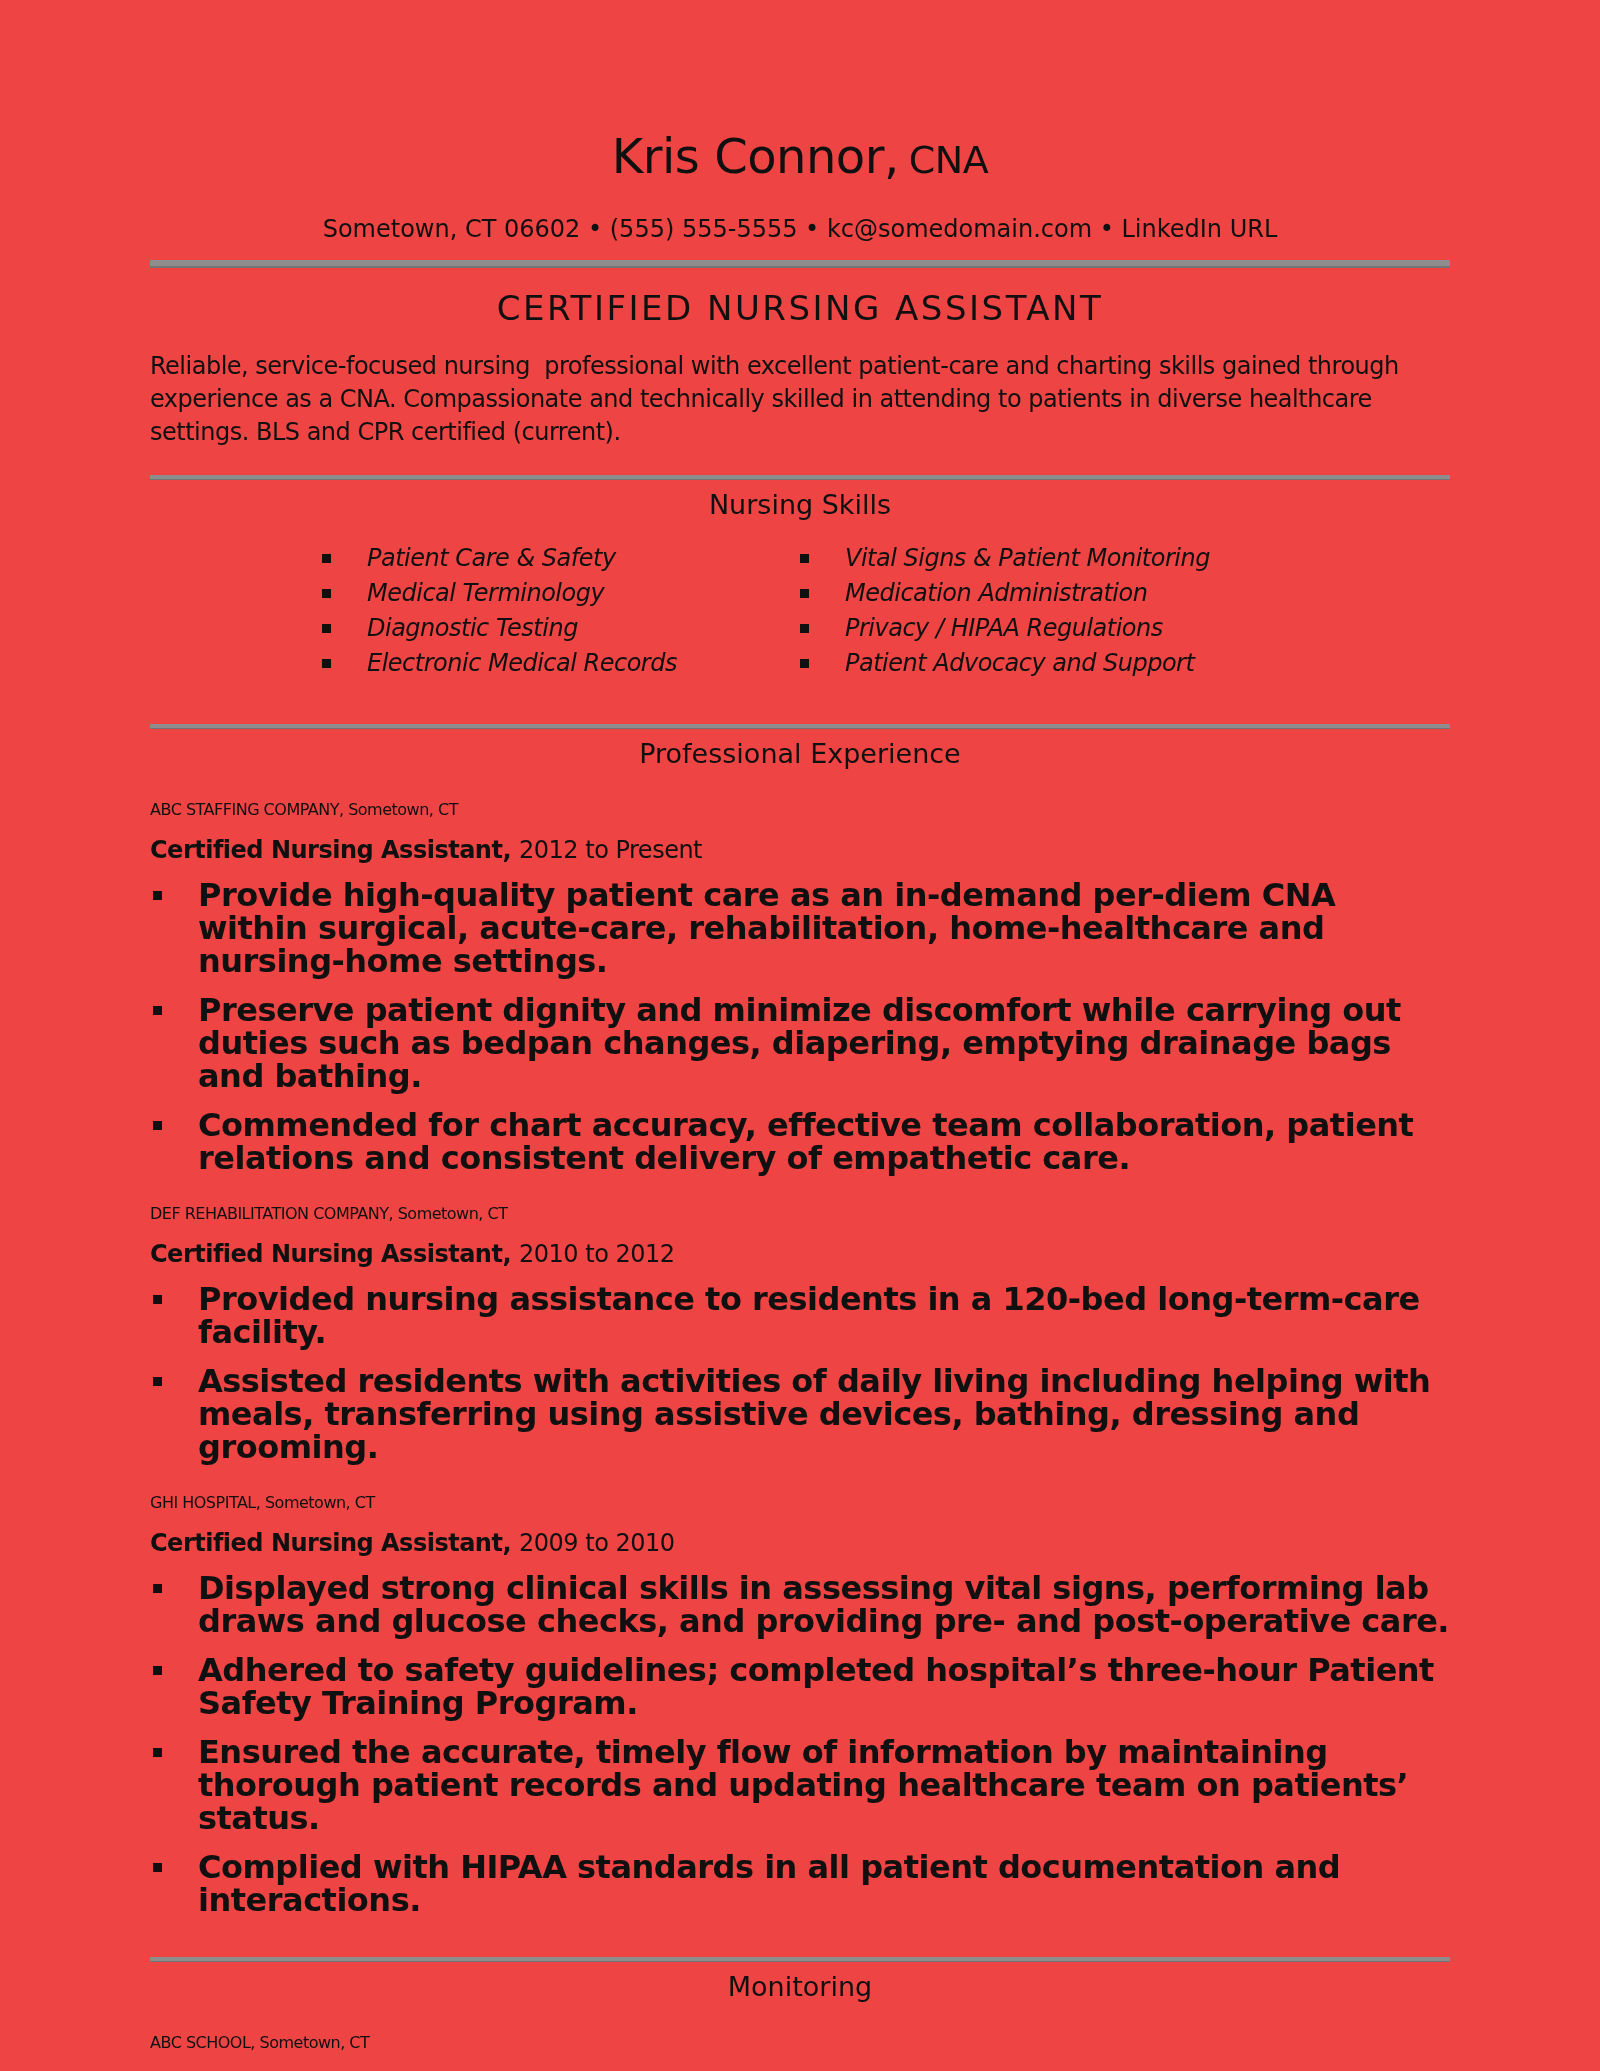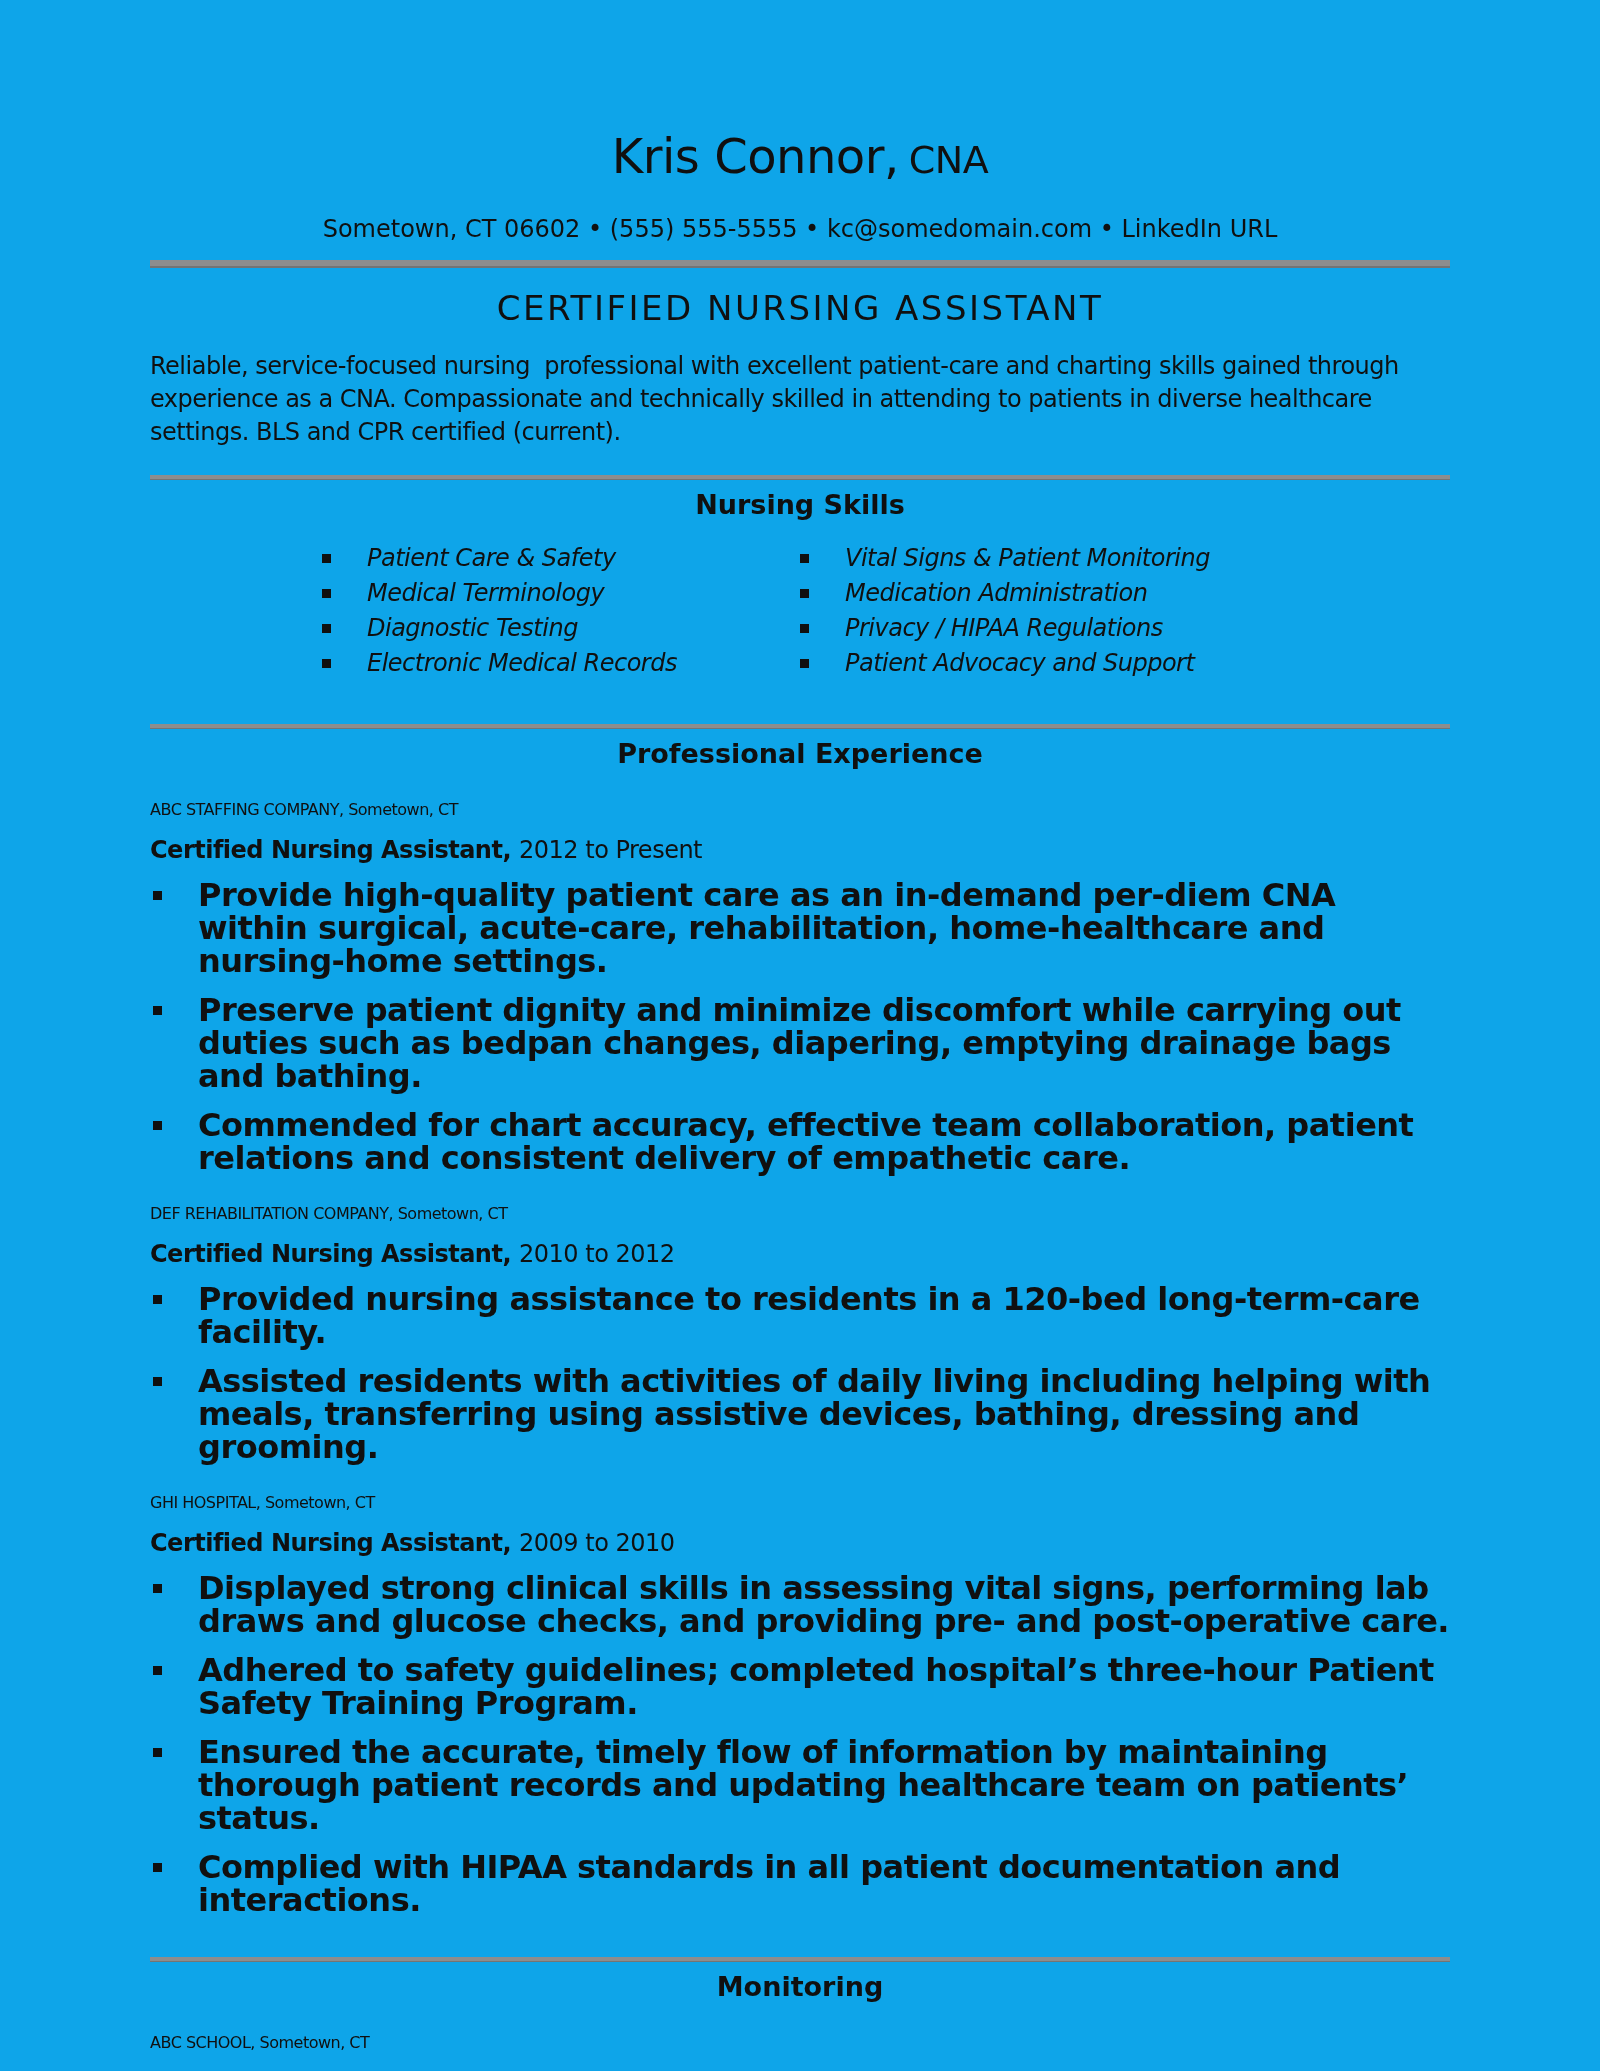--- a/index.html
+++ b/index.html
@@ -2,21 +2,21 @@
 <html><head>
 <meta charset="utf-8">
 <style>
   html, body { margin: 0; padding: 0; background: #fdfdfd; }
   .page {
     position: relative;
     width: 1600px;
     height: 2071px;
     box-sizing: border-box;
     padding: 128px 150px 0 150px;
-    background: #0ea5e9;
+    background: #ef4444;
     overflow: hidden;
     font-family: "DejaVu Sans", "Liberation Sans", sans-serif;
     color: #101010;
   }
 
   
   .name {
     margin: 0;
     text-align: center;
     font-weight: 400;
@@ -52,21 +52,21 @@
     margin: 22px 0 0;
     font-size: 24px;
     line-height: 33px;
     letter-spacing: -0.5px;
     white-space: pre-wrap;
   }
 
   .section-heading {
     margin: 8px 0 0;
     text-align: center;
-    font-weight: 700;
+    font-weight: 400;
     font-size: 27px;
     line-height: 34px;
   }
 
   
   .skills-grid { margin-top: 22px; display: flex; justify-content: center; font-style: italic; }
   .skills-col { width: 478px; }
   .skill-item {
     position: relative;
     padding-left: 45px;

